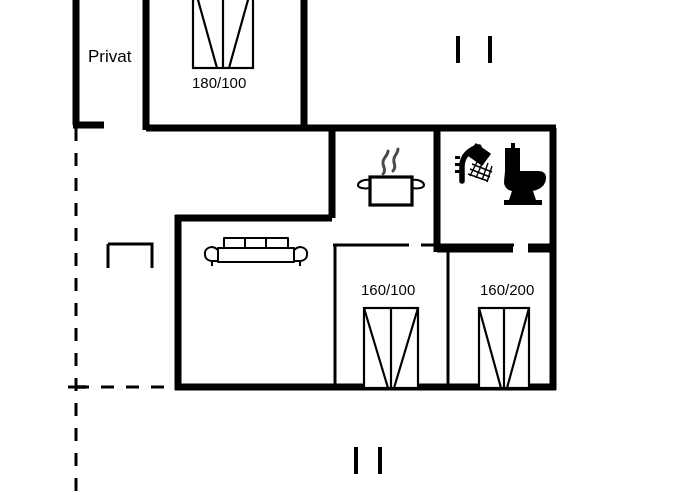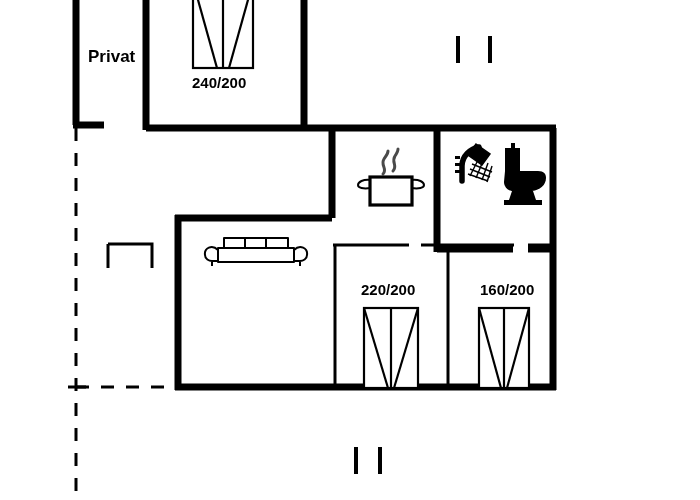--- a/index.html
+++ b/index.html
@@ -10,21 +10,20 @@
   }
   body {
     font-family: "Liberation Sans", sans-serif;
   }
   #plan-root {
     position: relative;
     width: 564px;
     height: 500px;
     background: #ffffff;
     overflow: hidden;
-    font-weight: bold;
   }
   #plan-svg {
     position: absolute;
     top: 0;
     left: 0;
     width: 700px;
     height: 500px;
     display: block;
   }
   .plan-label {
@@ -217,19 +216,19 @@
         <rect x="455" y="156" width="5" height="3"></rect>
         <rect x="455" y="163" width="5" height="3"></rect>
         <rect x="455" y="170" width="5" height="3"></rect>
       </g>
     </g>
 
   </svg>
 
   <div class="plan-label label-privat">Privat</div>
 
-  <div class="plan-label label-bed-top">240/200</div>
-
-  <div class="plan-label label-bed-left">220/200</div>
+  <div class="plan-label label-bed-top">180/100</div>
+
+  <div class="plan-label label-bed-left">160/100</div>
 
   <div class="plan-label label-bed-right">160/200</div>
 
 </div>
 
 </body></html>

